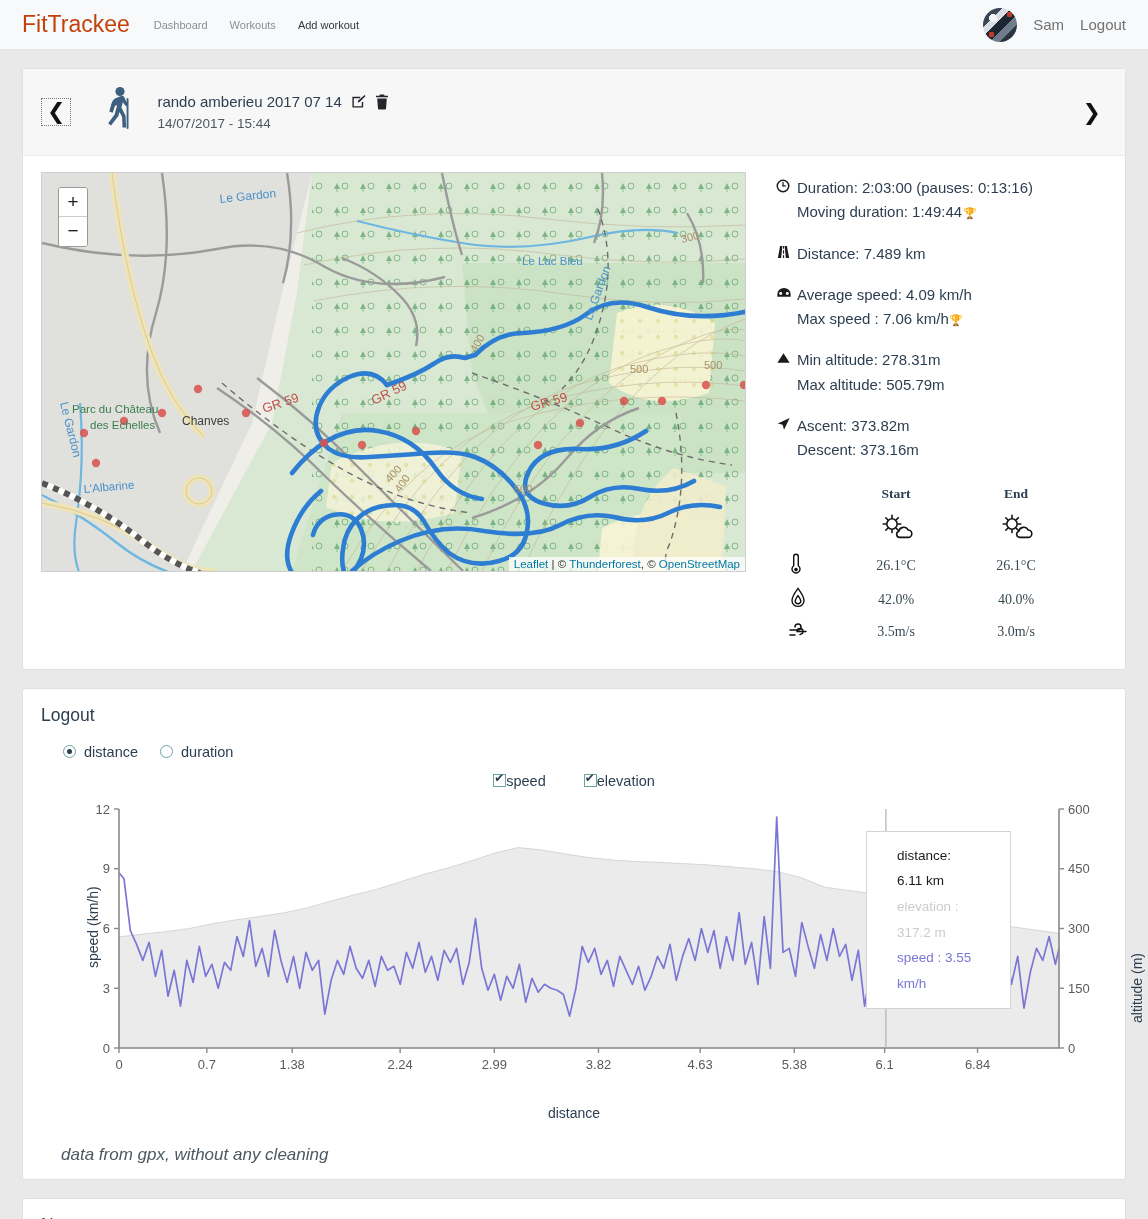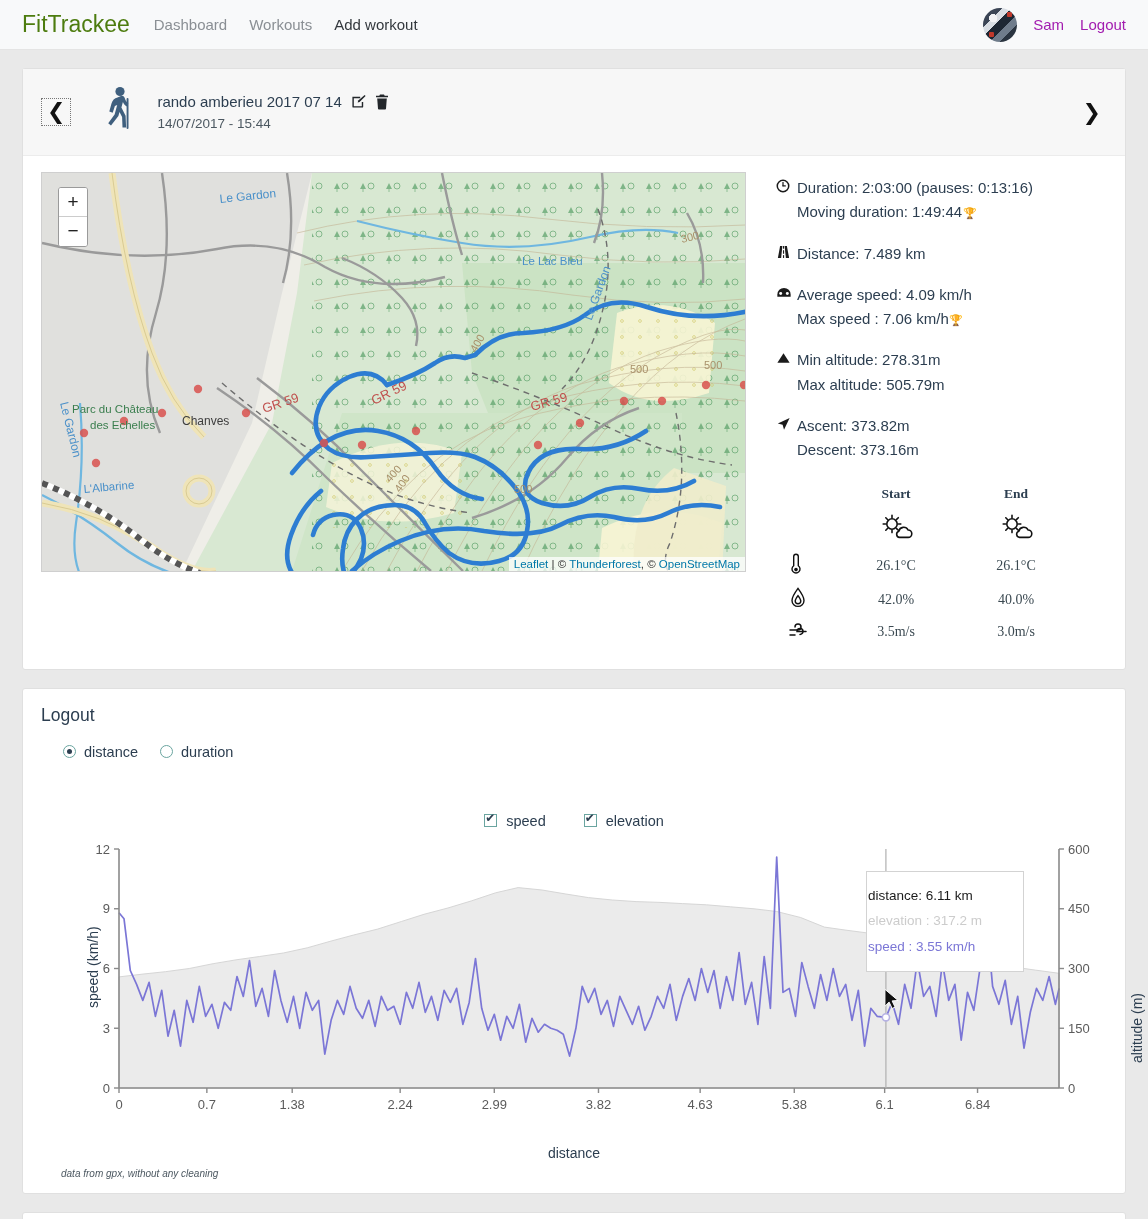--- a/index.html
+++ b/index.html
@@ -14,44 +14,44 @@
   .navbar {
     height: 50px;
     background: #f8f9fa;
     border-bottom: 1px solid #e4e4e4;
     display: flex;
     align-items: center;
     padding: 0 22px;
   }
   .brand {
     font-size: 23px;
-    color: #4d7c0f;
+    color: #c2410c;
     margin-right: 24px;
     cursor: pointer;
   }
   .nav-links { display: flex; align-items: center; gap: 22px; }
-  .nav-link { font-size: 15px; color: #8a8f94; cursor: pointer; }
+  .nav-link { font-size: 11px; color: #8a8f94; cursor: pointer; }
   .nav-link.active { color: #33383d; font-weight: normal; }
   .nav-right { margin-left: auto; display: flex; align-items: center; gap: 16px; }
   .avatar {
     width: 34px; height: 34px; border-radius: 50%;
     background:
       radial-gradient(circle at 30% 30%, #f2f3f5 0 12%, transparent 13%),
       linear-gradient(135deg, #3b4555 0 28%, #d8dde3 28% 42%, #1d2733 42% 60%, #6f7c8b 60% 75%, #2a3440 75% 100%);
     position: relative; overflow: hidden; flex: 0 0 auto;
   }
   .avatar::after {
     content:""; position:absolute; right:5px; top:4px;
     width:5px; height:5px; background:#c0392b; border-radius:1px;
   }
   .avatar::before {
     content:""; position:absolute; left:6px; bottom:5px;
     width:5px; height:5px; background:#c0392b; border-radius:1px;
   }
-  .nav-user { font-size: 15px; color: #a21caf; cursor: pointer; }
+  .nav-user { font-size: 15px; color: #737373; cursor: pointer; }
 
   
   .page { padding: 18px 22px 22px 22px; }
   .card {
     background: #ffffff;
     border: 1px solid #e0e0e0;
     border-radius: 3px;
     margin-bottom: 18px;
   }
   
@@ -129,21 +129,21 @@
     width: 13px; height: 13px; border-radius: 50%;
     border: 1px solid #6aa5a0; background: #fff; position: relative; flex: 0 0 auto;
   }
   .radio.on::after {
     content:""; position:absolute; left:3px; top:3px;
     width:5px; height:5px; border-radius:50%; background:#2c3e50;
   }
   .radio-label { font-size: 14.5px; color: #2c3e50; }
 
   .check-row { display: flex; justify-content: center; gap: 38px; margin-top: 13px; }
-  .check-item { display: flex; align-items: center; gap: 9px; cursor: pointer; margin-top: 40px; }
+  .check-item { display: flex; align-items: center; cursor: pointer; }
   .checkbox {
     width: 13px; height: 13px; border: 1px solid #6aa5a0; background: #fff;
     position: relative; flex: 0 0 auto;
   }
   .checkbox.on::after {
     content:"✔"; position:absolute; left:0px; top:-4px;
     font-size: 12px; color: #2c3e50; font-family:"DejaVu Sans", sans-serif;
   }
   .check-label { font-size: 14.5px; color: #2c3e50; }
 
@@ -152,26 +152,26 @@
     position: absolute; left: 44px; top: 165px;
     transform: rotate(-90deg); transform-origin: left top;
     font-size: 14px; color: #2c3e50; white-space: nowrap;
   }
   .ylabel-right {
     position: absolute; left: 1088px; top: 220px;
     transform: rotate(-90deg); transform-origin: left top;
     font-size: 14px; color: #2c3e50; white-space: nowrap;
   }
   .xlabel { text-align: center; font-size: 14px; color: #2c3e50; margin-top: 2px; }
-  .chart-note { font-size: 10px; font-style: italic; color: #4c5861; margin-top: 7px; padding-left: 20px;}
+  .chart-note { font-size: 17px; font-style: italic; color: #4c5861; margin-top: 24px; padding-left: 20px;}
 
   .tooltip {
     position: absolute; left: 825px; top: 28px;
-    width: 158px; background: #fff; border: 1px solid #d3d3d3;
-    padding: 11px 1px; font-size: 13.5px; line-height: 1.9;
+    width: 145px; background: #fff; border: 1px solid #d3d3d3;
+    padding: 11px 30px; font-size: 13.5px; line-height: 1.9;
   }
   .tt-dist { color: #1b1b1b; }
   .tt-elev { color: #cccccc; }
   .tt-spd  { color: #7b76d6; }
 
   
   .notes-card { padding: 16px 18px 26px 18px; }
 </style>
 </head>
 <body>

